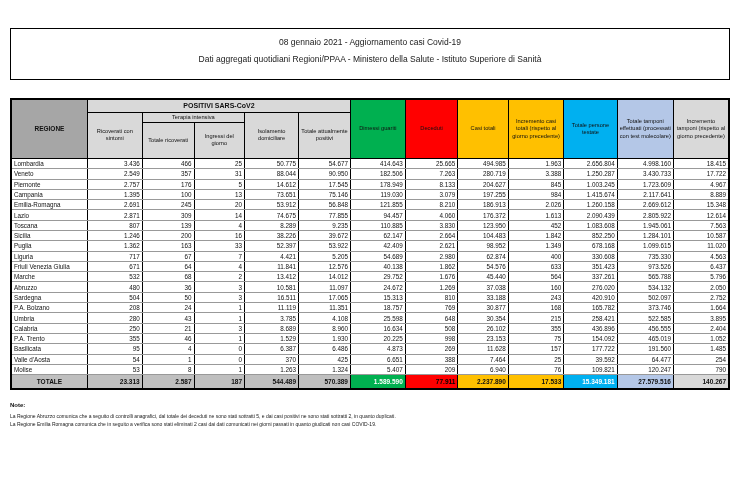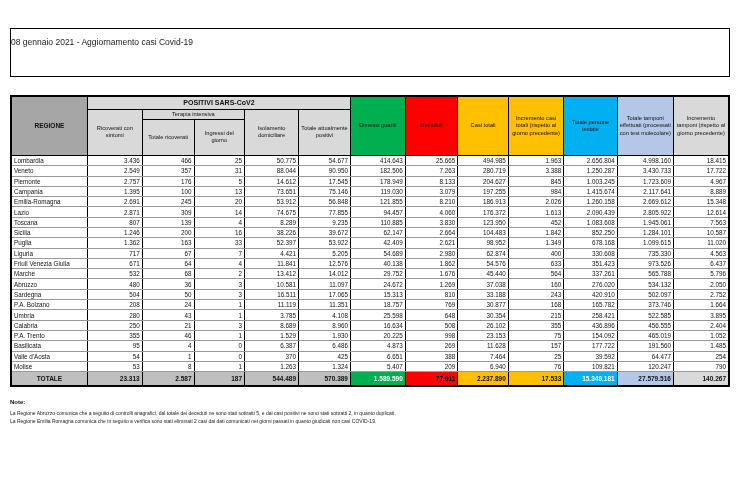--- a/index.html
+++ b/index.html
@@ -1,18 +1,18 @@
 <!DOCTYPE html>
 <html style="--green: #00B050; --red: #FF0000; --gold: #FFC000; --cyan: #00B0F0; --peri: #B4C7E7; --lgray: #D9D9D9; --subgray: #D9D9D9; --headgray: #A6A6A6; --totgray: #BFBFBF;"><head>
 <meta charset="utf-8">
 <style>
   html,body{margin:0;padding:0;background:#fff;width:740px;height:480px;overflow:hidden;
     font-family:"Liberation Sans",sans-serif;color:#111;}
   .page{padding:28px 10px 0 10px;}
-  .title-box{border:1px solid #000;text-align:left;padding:5px 0 25px 0;}
+  .title-box{border:1px solid #000;text-align:center;padding:5px 0 11px 0;}
   .title-line{font-size:8.5px;line-height:17px;color:#1a1a1a;}
   table{width:100%;border-collapse:collapse;table-layout:fixed;margin-top:18px;border:2px solid #000;}
   th{font-size:5.7px;font-weight:normal;text-align:center;vertical-align:middle;
      border:1px solid #000;padding:1px 2px;line-height:1.3;background:var(--subgray);}
   th.group-h{font-weight:bold;font-size:7px;}
   th.regione-h{background:var(--headgray);font-weight:bold;font-size:6.5px;}
   th.green-h{background:var(--green);}
   th.red-h{background:var(--red);}
   th.gold-h{background:var(--gold);}
   th.cyan-h{background:var(--cyan);}
@@ -36,20 +36,21 @@
   .notes-label{font-size:6px;font-weight:bold;margin-bottom:4px;}
   .note-line{font-size:5px;line-height:8px;color:#1a1a1a;}
 </style>
 </head>
 <body>
 
 <div class="page">
 
   <div class="title-box">
     <div class="title-line">08 gennaio 2021 - Aggiornamento casi Covid-19</div>
+    <div class="title-line">Dati aggregati quotidiani Regioni/PPAA - Ministero della Salute - Istituto Superiore di Sanità</div>
   </div>
 
   <table>
     <colgroup>
       <col style="width:10.6%">
         <col style="width:7.6%">
         <col style="width:7.2%">
         <col style="width:7.0%">
       <col style="width:7.5%">
         <col style="width:7.2%">

